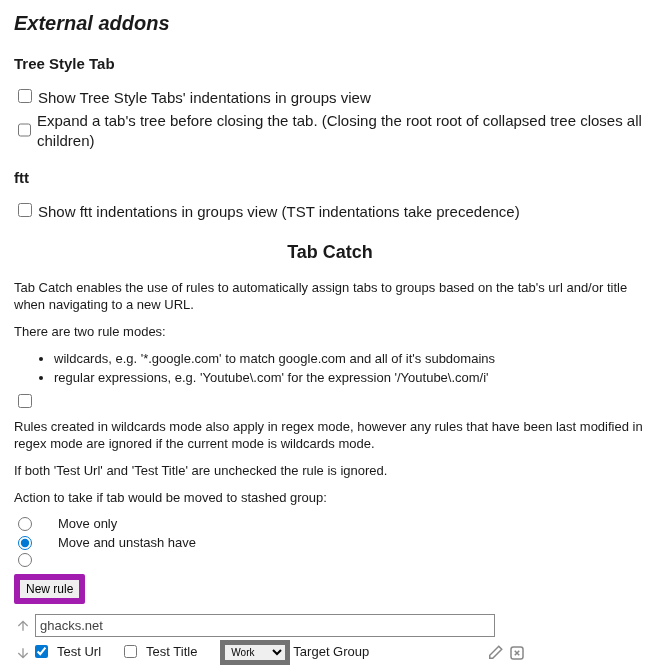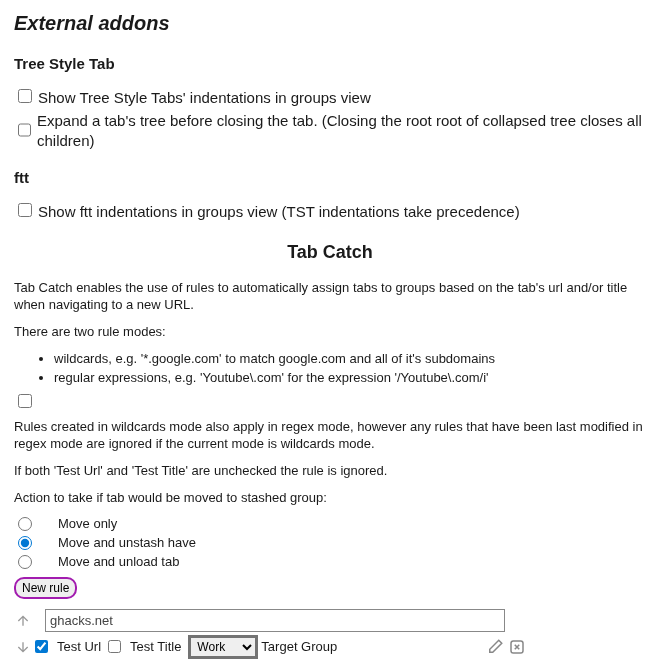--- a/index.html
+++ b/index.html
@@ -72,33 +72,33 @@
     .radio-row {
       display: flex;
       align-items: center;
       margin: 2px 0;
       padding-left: 4px;
       gap: 20px;
     }
     .btn {
       padding: 2px 6px;
       font-size: 12px;
-      border: 2px solid #a21caf;
+      border: 6px solid #a21caf;
       background: #efefef;
-      border-radius: 10px;
+      border-radius: 2px;
       cursor: pointer;
       color: #000;
     }
     .rule-editor {
       margin-top: 8px;
     }
     .rule-top {
       display: flex;
       align-items: center;
-      gap: 13px;
+      gap: 3px;
     }
     .rule-bottom {
       display: flex;
       align-items: center;
       gap: 3px;
       margin-top: 3px;
     }
     .arrow-btn {
       width: 18px;
       height: 18px;
@@ -110,28 +110,28 @@
       font-size: 16px;
     }
     input[type="text"] {
       border: 1px solid #888;
       padding: 3px 4px;
       font-size: 13px;
       width: 460px;
       color: #444;
     }
     select {
-      border: 3px solid #737373;
+      border: 5px solid #737373;
       padding: 1px 2px;
-      font-size: 12px;
+      font-size: 10px;
       min-width: 70px;
     }
     .inline-label {
       font-size: 13px;
-      margin-right: 4px;
+      margin-right: 20px;
     }
     .right-icons {
       margin-left: auto;
       display: flex;
       gap: 4px;
       align-items: center;
       padding-right: 120px;
     }
     .icon-btn {
       cursor: pointer;
@@ -195,21 +195,20 @@
 <div class="radio-row">
   <input type="radio" name="stash-action" class="large" style="">
   <label>Move only</label>
 </div>
 <div class="radio-row">
   <input type="radio" name="stash-action" class="large checked-box" checked="" style="">
   <label>Move and unstash have</label>
 </div>
 <div class="radio-row">
   <input type="radio" name="stash-action" class="large" style="">
-  <label>Move and unload tab</label>
 </div>
 
 <button class="btn new-rule-btn">New rule</button>
 
 <div class="rule-editor">
   <div class="rule-top">
     <span class="arrow-btn">
       <svg width="16" height="16" viewBox="0 0 24 24" stroke="#999" fill="none" stroke-width="2">
           <path d="M12 19V5M5 12l7-7 7 7"></path>
         </svg>

